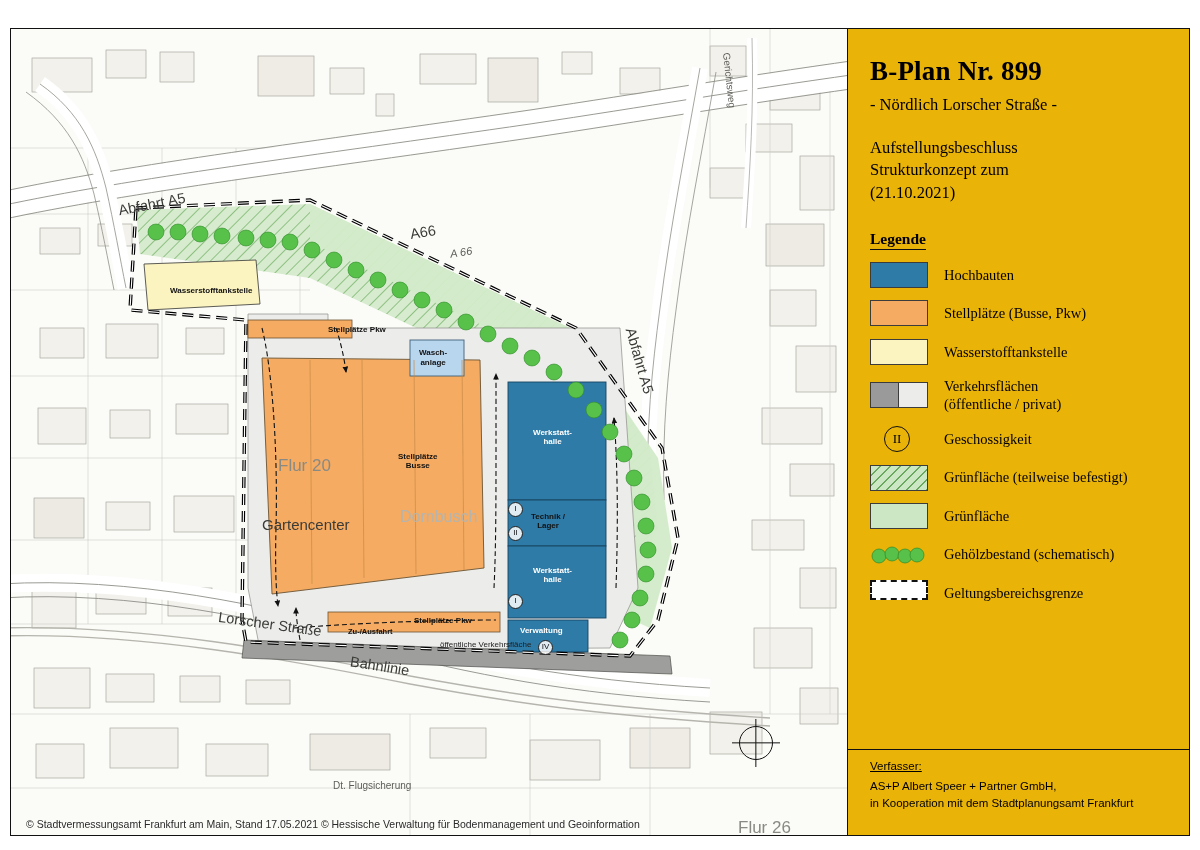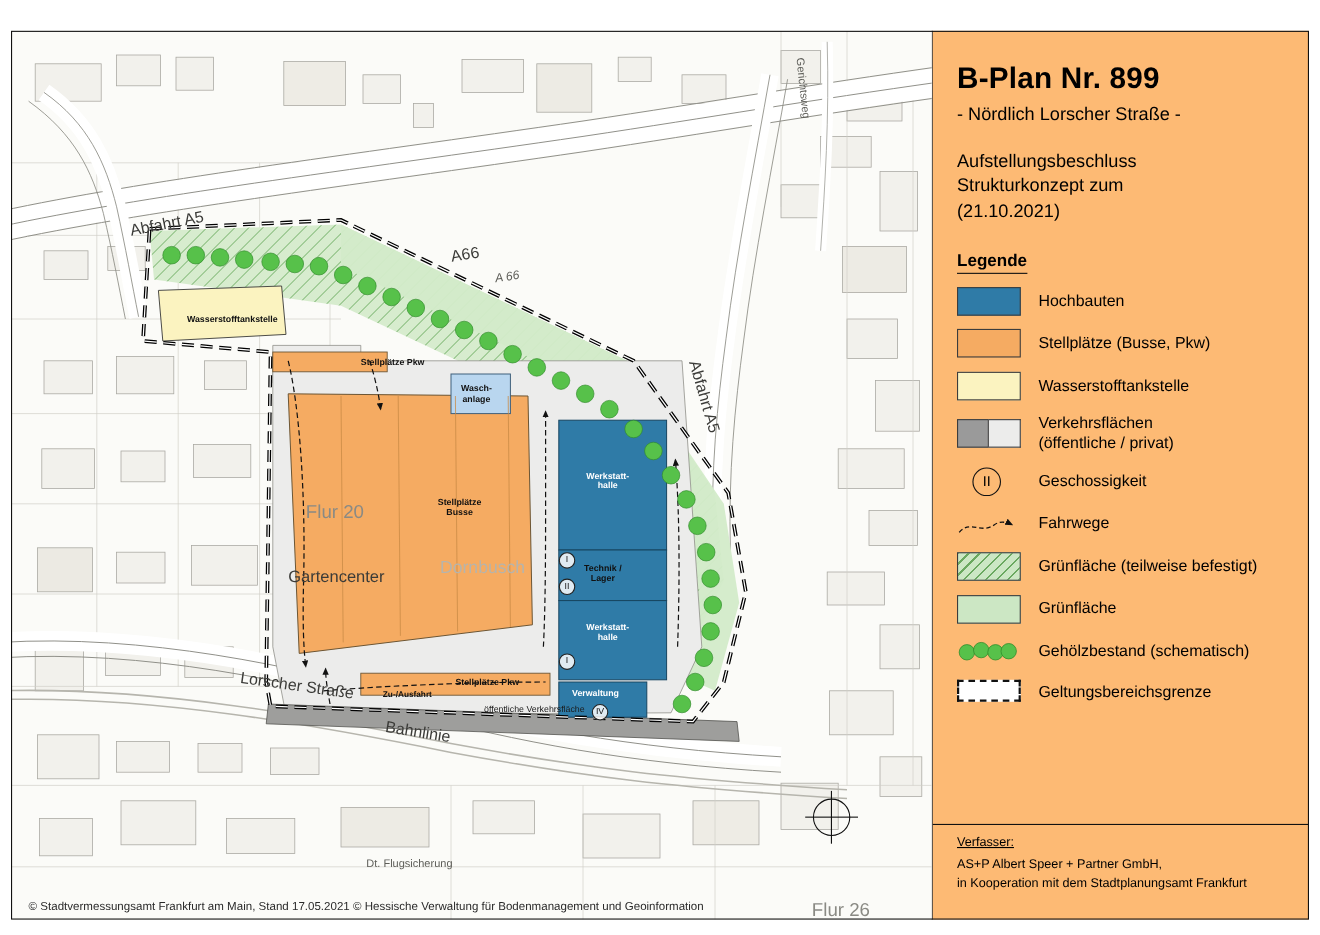--- a/index.html
+++ b/index.html
@@ -81,21 +81,22 @@
   }
   
   #legend-panel {
     position: absolute;
     left: 848px;
     top: 28px;
     width: 342px;
     height: 808px;
     box-sizing: border-box;
     padding: 18px 16px 0 22px;
-    background: #fdba74;
+    background: #eab308;
+    font-family: Liberation Serif, serif;
   }
   #title-main {
     font-size: 27px;
     font-weight: bold;
     letter-spacing: 0.2px;
     margin: 10px 0 8px 0;
   }
   #title-sub {
     font-size: 16.5px;
     margin: 0 0 22px 0;
@@ -523,33 +524,20 @@
       </div>
     </div>
 
     <div class="legend-row">
       <div class="legend-key">
         <div class="geschoss">II</div>
       </div>
       <div class="legend-text">Geschossigkeit</div>
     </div>
 
-    <div class="legend-row">
-      <div class="legend-key">
-        <svg width="58" height="26" viewBox="0 0 58 26">
-          <defs>
-            <marker id="lgArrow" markerWidth="7" markerHeight="7" refX="5" refY="2.6" orient="auto">
-              <path d="M0,0 L6,2.6 L0,5.2 z" fill="#111"></path>
-            </marker>
-          </defs>
-          <path d="M2,20 C 12,8 22,22 34,13 C 40,9 46,11 50,13" fill="none" stroke="#111" stroke-width="1.2" stroke-dasharray="4,2.6" marker-end="url(#lgArrow)"></path>
-        </svg>
-      </div>
-      <div class="legend-text">Fahrwege</div>
-    </div>
 
     <div class="legend-row">
       <div class="legend-key">
         <div class="sw sw-gruen-h"></div>
       </div>
       <div class="legend-text">Grünfläche (teilweise befestigt)</div>
     </div>
 
     <div class="legend-row">
       <div class="legend-key">

